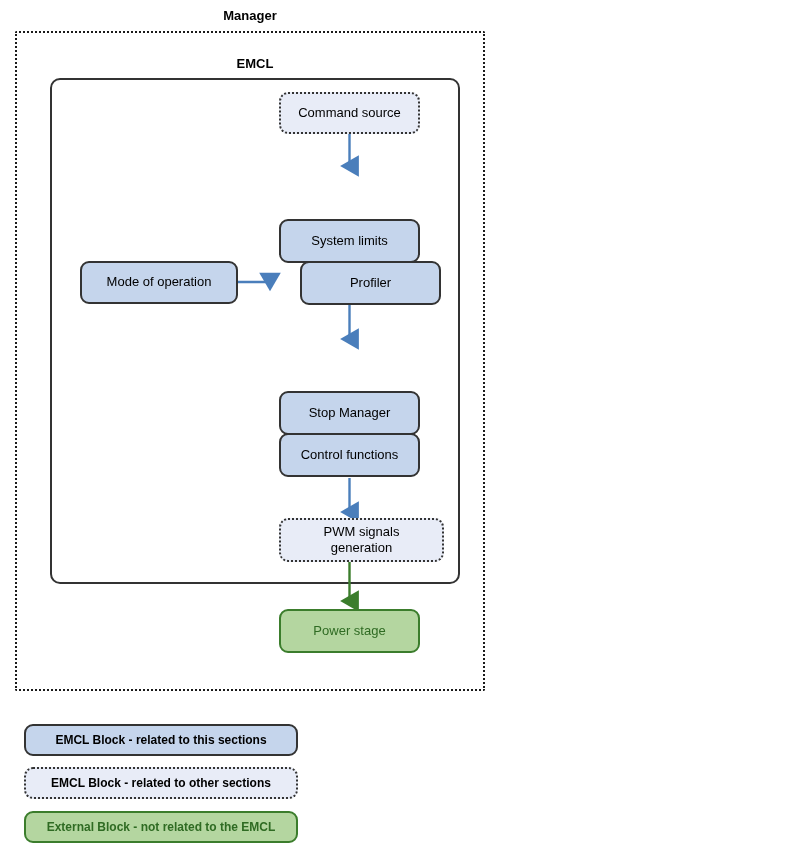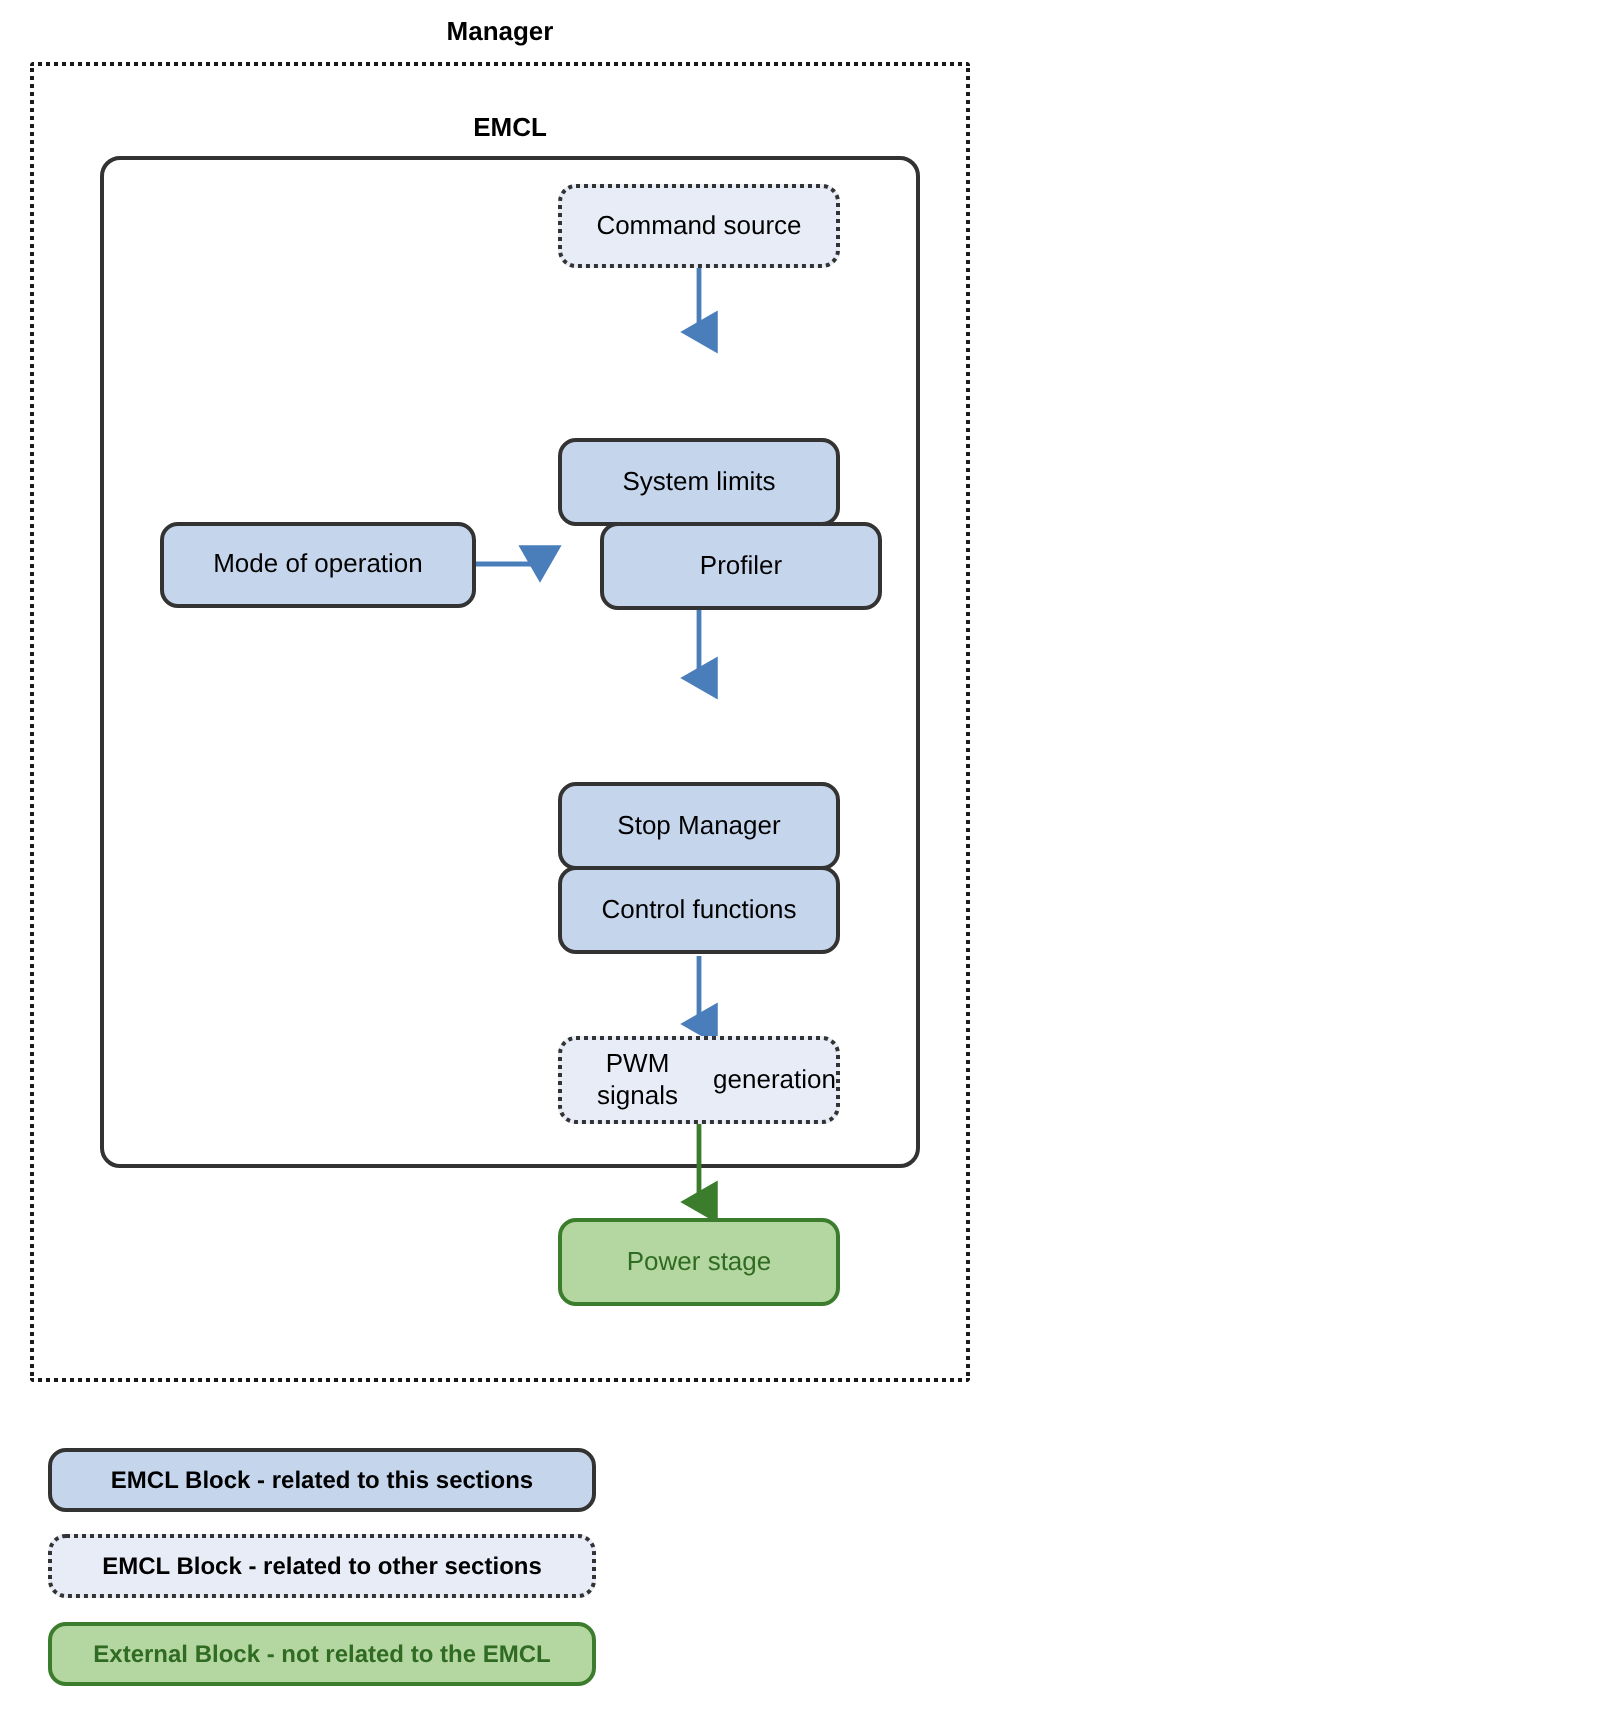--- a/index.html
+++ b/index.html
@@ -129,21 +129,21 @@
   <div class="node node-solid-blue" style="left:279px; top:175px; width:141px; height:44px;margin-top:44px;">System limits</div>
 
   <div class="node node-solid-blue" style="left:80px; top:261px; width:158px; height:43px;">Mode of operation</div>
 
   <div class="node node-solid-blue" style="left:279px; top:261px; width:141px; height:44px;margin-left:21px;">Profiler</div>
 
   <div class="node node-solid-blue" style="left:279px; top:347px; width:141px; height:44px;margin-top:44px;">Stop Manager</div>
 
   <div class="node node-solid-blue" style="left:279px; top:433px; width:141px; height:44px;">Control functions</div>
 
-  <div class="node node-dotted-blue" style="left:279px; top:518px; width:141px; height:44px; flex-direction:row;">
+  <div class="node node-dotted-blue" style="left:279px; top:518px; width:165px; height:44px; flex-direction:column;">
     <span>PWM signals</span>
     <span>generation</span>
   </div>
 
   <div class="node node-green" style="left:279px; top:609px; width:141px; height:44px;">Power stage</div>
 
   <div class="legend-item node-solid-blue" style="left:24px; top:724px; width:274px; height:32px;">EMCL Block - related to this sections</div>
 
   <div class="legend-item node-dotted-blue" style="left:24px; top:767px; width:274px; height:32px;">EMCL Block - related to other sections</div>
 

